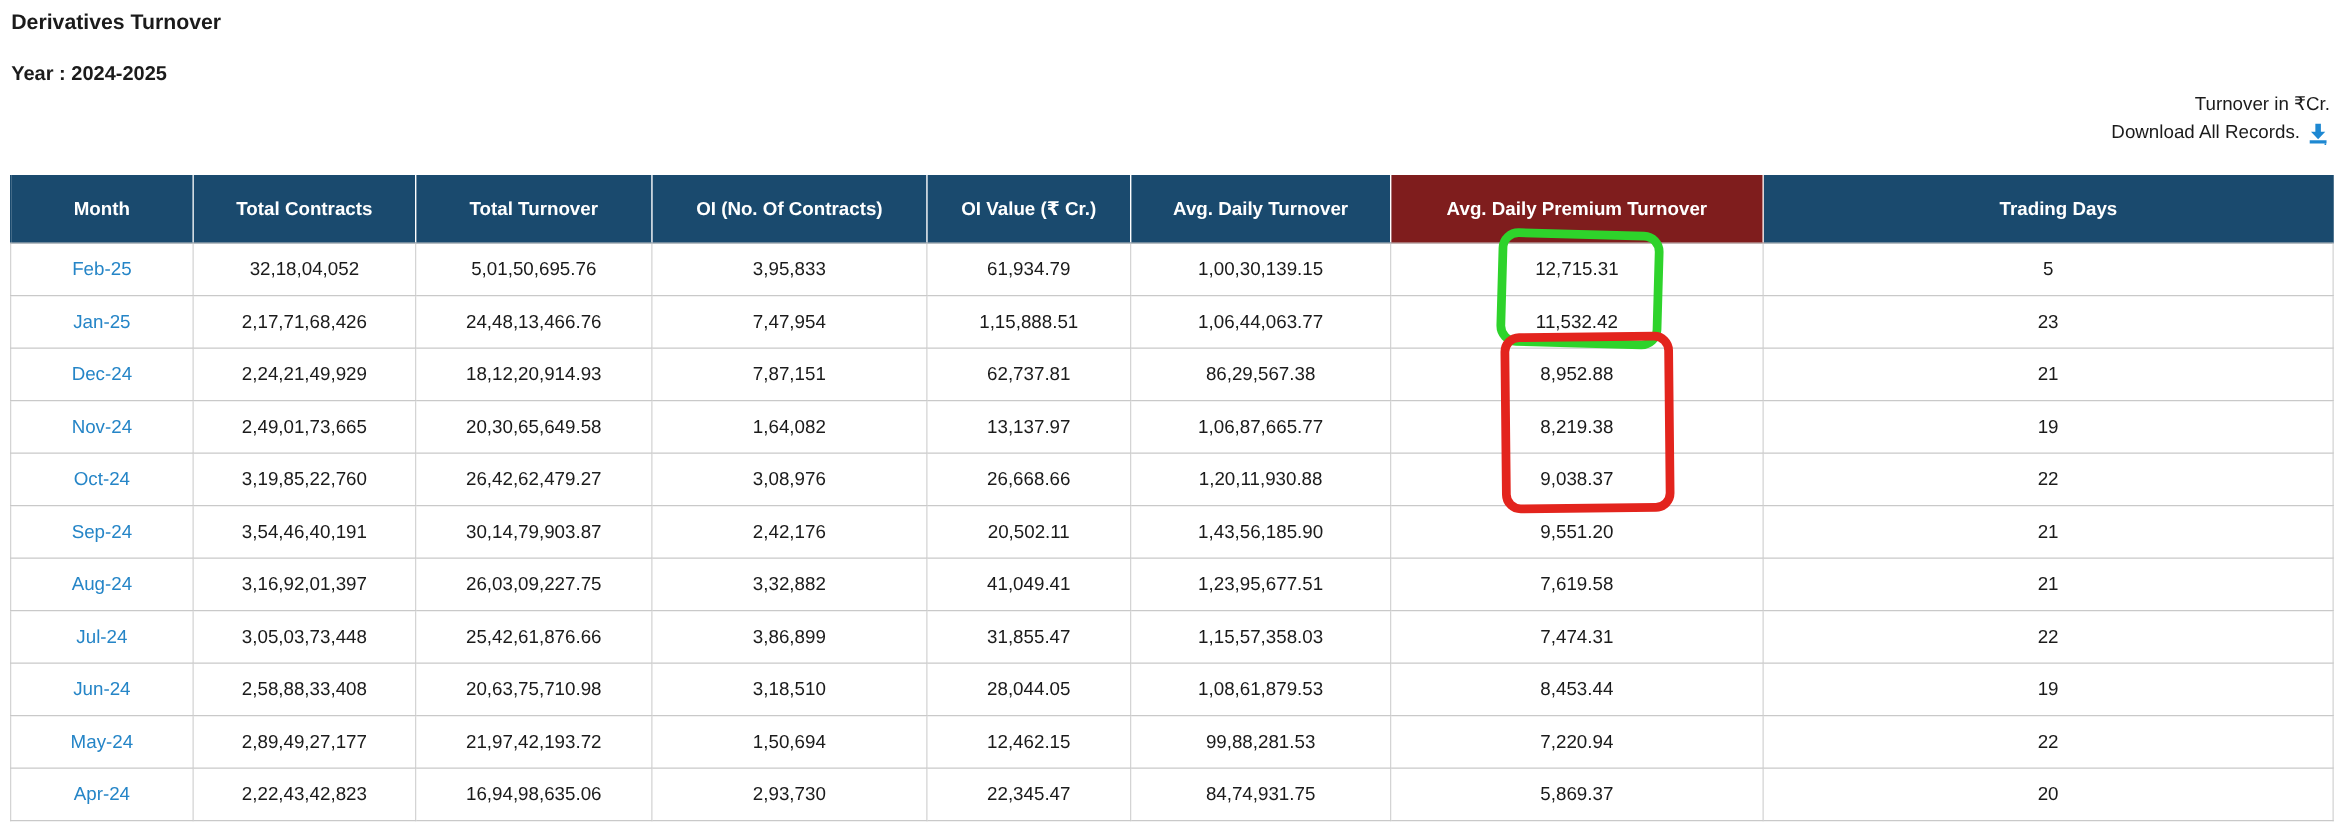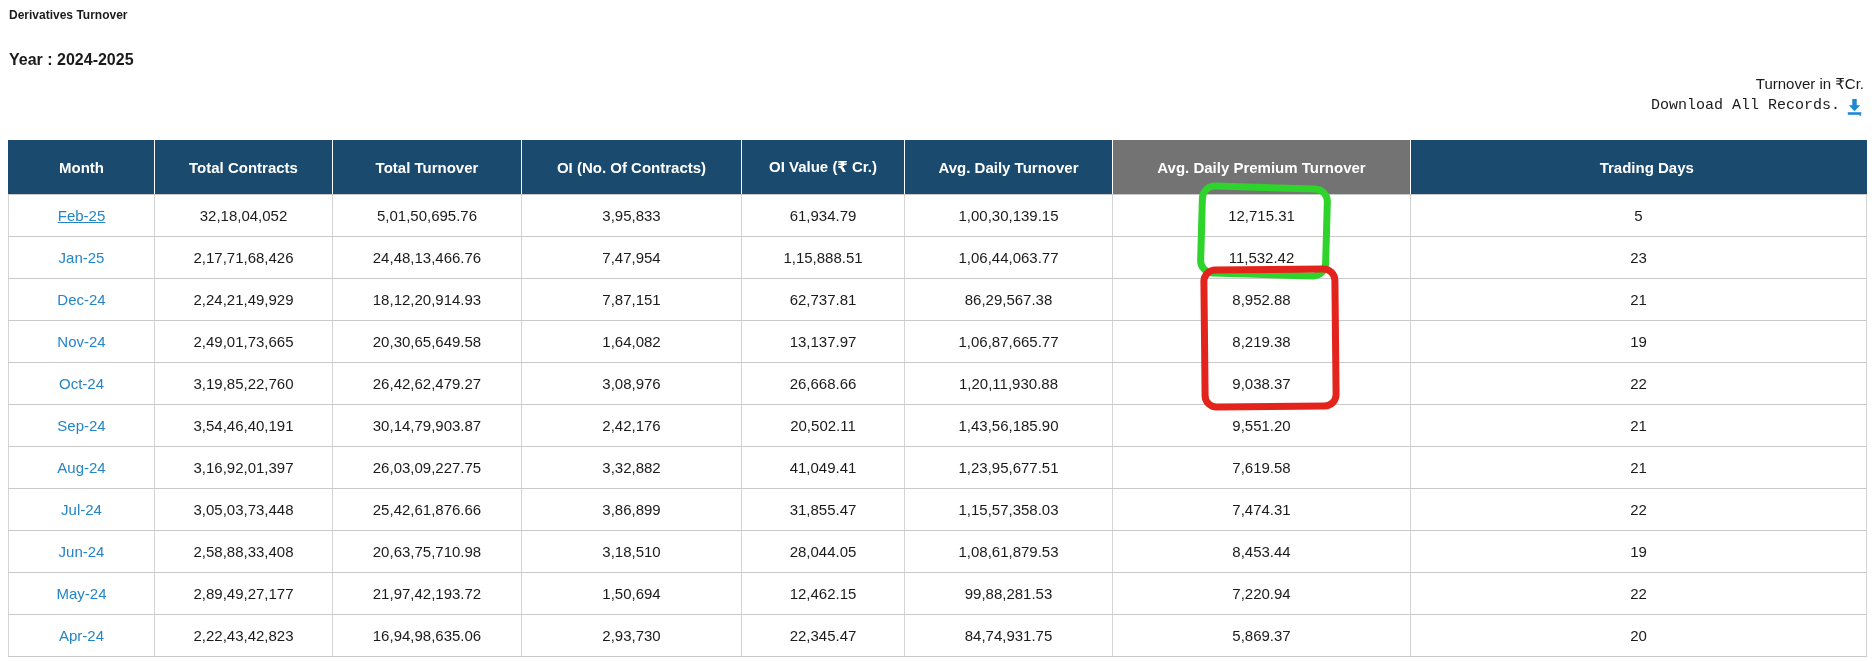--- a/index.html
+++ b/index.html
@@ -1,23 +1,23 @@
 <!DOCTYPE html>
 <html><head>
 <meta charset="utf-8">
 <style>
   html,body{margin:0;padding:0;background:#ffffff;}
   body{font-family:"Liberation Sans","DejaVu Sans",sans-serif;color:#1b1b1b;}
   #screen{position:relative;width:1876px;height:661px;background:#fff;overflow:hidden;}
 
-  .page-title{position:absolute;left:9px;top:8px;font-size:12px;font-weight:bold;color:#1b1b1b;text-align:center;}
+  .page-title{position:absolute;left:9px;top:8px;font-size:17px;font-weight:bold;color:#1b1b1b;text-align:center;}
   .year-label{position:absolute;left:9px;top:51px;font-size:16px;font-weight:bold;color:#1b1b1b;}
 
   .top-right{position:absolute;right:12px;top:73px;text-align:right;font-size:15px;line-height:22px;color:#1b1b1b;}
-  .download-line{display:flex;align-items:center;justify-content:flex-end;gap:5px;cursor:pointer;font-family:Liberation Mono, monospace;}
+  .download-line{display:flex;align-items:center;justify-content:flex-end;gap:5px;cursor:pointer;}
   .download-line .dl-icon{display:inline-block;width:19px;height:19px;}
 
   table.data{position:absolute;left:8px;top:140px;border-collapse:collapse;table-layout:fixed;
              width:1858px;font-size:15px;}
   table.data th{background:#1a4a6e;color:#ffffff;font-weight:bold;height:54px;
                 border-left:1px solid #ffffff;border-bottom:1px solid #c9c9c9;
                 text-align:center;vertical-align:middle;padding:0 4px;}
   table.data th:first-child{border-left:1px solid #1a4a6e;}
   table.data td{height:41px;text-align:center;vertical-align:middle;
                 border:1px solid #d4d4d4;border-top:none;background:#ffffff;padding:0 4px;}
@@ -64,27 +64,27 @@
         <col style="width: 456px;">
       </colgroup>
     <thead>
         <tr>
           <th style="background: rgb(26, 74, 110); color: rgb(255, 255, 255);">Month</th>
           <th style="background: rgb(26, 74, 110); color: rgb(255, 255, 255);">Total Contracts</th>
           <th style="background: rgb(26, 74, 110); color: rgb(255, 255, 255);">Total Turnover</th>
           <th style="background: rgb(26, 74, 110); color: rgb(255, 255, 255);">OI (No. Of Contracts)</th>
           <th style="background: rgb(26, 74, 110); color: rgb(255, 255, 255);">OI Value (₹ Cr.)</th>
           <th style="background: rgb(26, 74, 110); color: rgb(255, 255, 255);">Avg. Daily Turnover</th>
-          <th style="background: #737373; color: rgb(255, 255, 255);">Avg. Daily Premium Turnover</th>
+          <th style="background: #7f1d1d; color: rgb(255, 255, 255);">Avg. Daily Premium Turnover</th>
           <th style="background: rgb(26, 74, 110); color: rgb(255, 255, 255); padding-left: 20px;">Trading Days</th>
         </tr>
       </thead>
     <tbody>
         <tr>
-          <td><a class="month-link" style="color: rgb(37, 133, 199); text-decoration: underline;">Feb-25</a></td>
+          <td><a class="month-link" style="color: rgb(37, 133, 199);">Feb-25</a></td>
           <td>32,18,04,052</td>
           <td>5,01,50,695.76</td>
           <td>3,95,833</td>
           <td>61,934.79</td>
           <td>1,00,30,139.15</td>
           <td>12,715.31</td>
           <td>5</td>
         </tr>
         <tr>
           <td><a class="month-link" style="color: rgb(37, 133, 199);">Jan-25</a></td>

